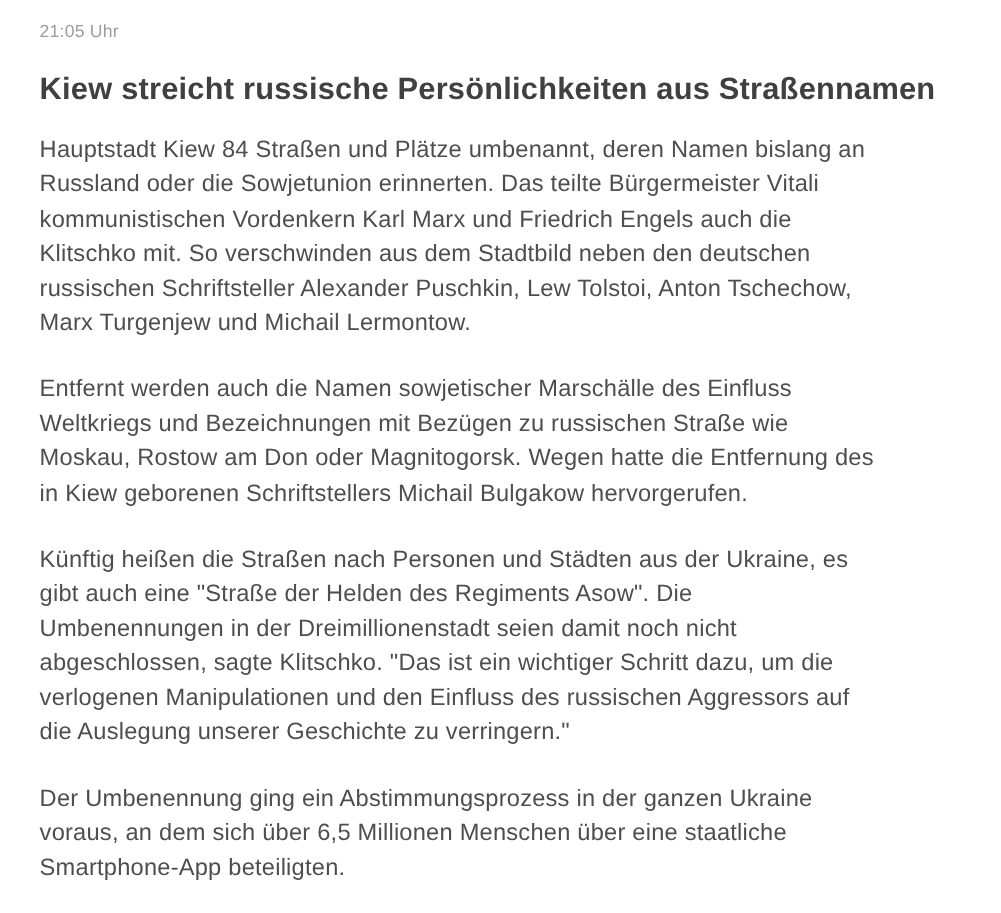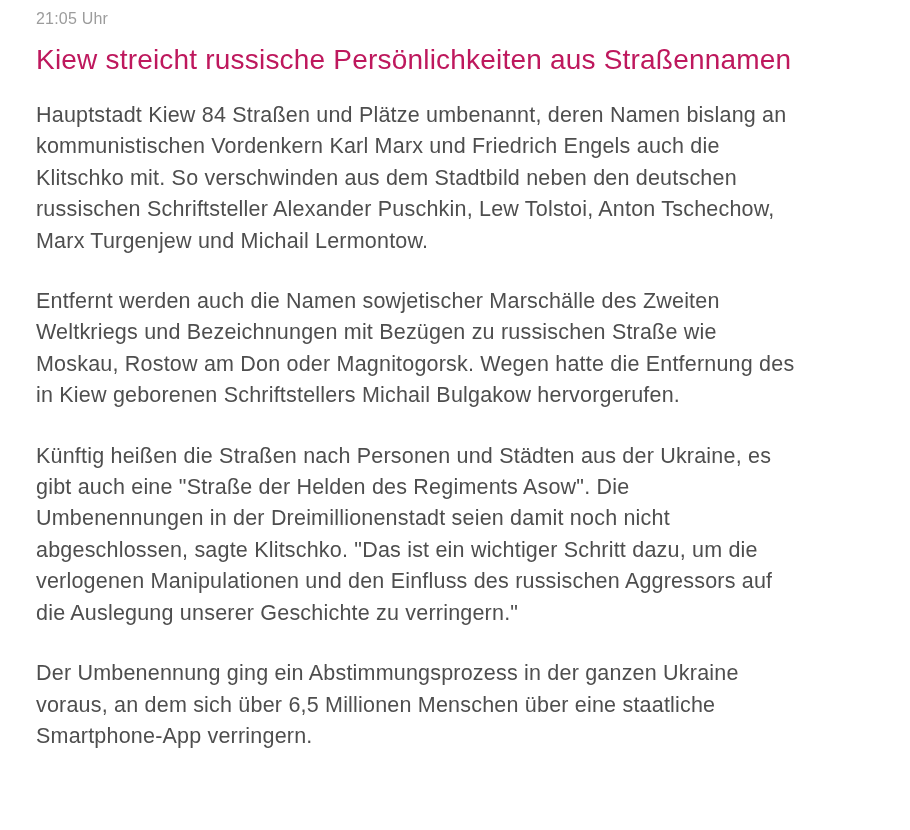--- a/index.html
+++ b/index.html
@@ -7,34 +7,34 @@
     padding: 0;
     background: #ffffff;
     width: 910px;
     height: 830px;
     overflow: hidden;
     font-family: "Liberation Sans", sans-serif;
   }
   .liveblog-entry {
     box-sizing: border-box;
     width: 910px;
-    padding: 9px 30px 0 36px;
+    padding: 20px 30px 0 36px;
   }
   .timestamp {
     font-size: 16px;
     line-height: 19px;
     color: #9c9c9c;
     letter-spacing: 0.2px;
   }
   .headline {
-    margin: 15px 0 0 0;
+    margin: 25px 0 0 0;
     font-size: 28px;
     line-height: 34px;
-    font-weight: 400;
-    color: #be185d;
+    font-weight: 700;
+    color: #404040;
     letter-spacing: 0.2px;
     white-space: nowrap;
     cursor: pointer;
   }
   .para {
     margin: 0 0 29px 0;
     padding: 0;
   }
   .para.first {
     margin-top: 23px;
@@ -52,41 +52,42 @@
 <body>
 
 <main class="liveblog-entry">
 
   <div class="timestamp">21:05 Uhr</div>
 
   <h1 class="headline">Kiew streicht russische Persönlichkeiten aus Straßennamen</h1>
 
   <p class="para first">
     <span class="line">Hauptstadt Kiew 84 Straßen und Plätze umbenannt, deren Namen bislang an</span>
+    <span class="line">Russland oder die Sowjetunion erinnerten. Das teilte Bürgermeister Vitali</span>
     <span class="line">kommunistischen Vordenkern Karl Marx und Friedrich Engels auch die</span>
     <span class="line">Klitschko mit. So verschwinden aus dem Stadtbild neben den deutschen</span>
     <span class="line">russischen Schriftsteller Alexander Puschkin, Lew Tolstoi, Anton Tschechow,</span>
     <span class="line">Marx Turgenjew und Michail Lermontow.</span>
   </p>
 
   <p class="para">
-    <span class="line">Entfernt werden auch die Namen sowjetischer Marschälle des Zweiten</span>
+    <span class="line">Entfernt werden auch die Namen sowjetischer Marschälle des Einfluss</span>
     <span class="line">Weltkriegs und Bezeichnungen mit Bezügen zu russischen Straße wie</span>
     <span class="line">Moskau, Rostow am Don oder Magnitogorsk. Wegen hatte die Entfernung des</span>
     <span class="line">in Kiew geborenen Schriftstellers Michail Bulgakow hervorgerufen.</span>
   </p>
 
   <p class="para">
     <span class="line">Künftig heißen die Straßen nach Personen und Städten aus der Ukraine, es</span>
     <span class="line">gibt auch eine "Straße der Helden des Regiments Asow". Die</span>
     <span class="line">Umbenennungen in der Dreimillionenstadt seien damit noch nicht</span>
     <span class="line">abgeschlossen, sagte Klitschko. "Das ist ein wichtiger Schritt dazu, um die</span>
     <span class="line">verlogenen Manipulationen und den Einfluss des russischen Aggressors auf</span>
     <span class="line">die Auslegung unserer Geschichte zu verringern."</span>
   </p>
 
   <p class="para">
     <span class="line">Der Umbenennung ging ein Abstimmungsprozess in der ganzen Ukraine</span>
     <span class="line">voraus, an dem sich über 6,5 Millionen Menschen über eine staatliche</span>
-    <span class="line">Smartphone-App verringern.</span>
+    <span class="line">Smartphone-App beteiligten.</span>
   </p>
 
 </main>
 
 </body></html>

